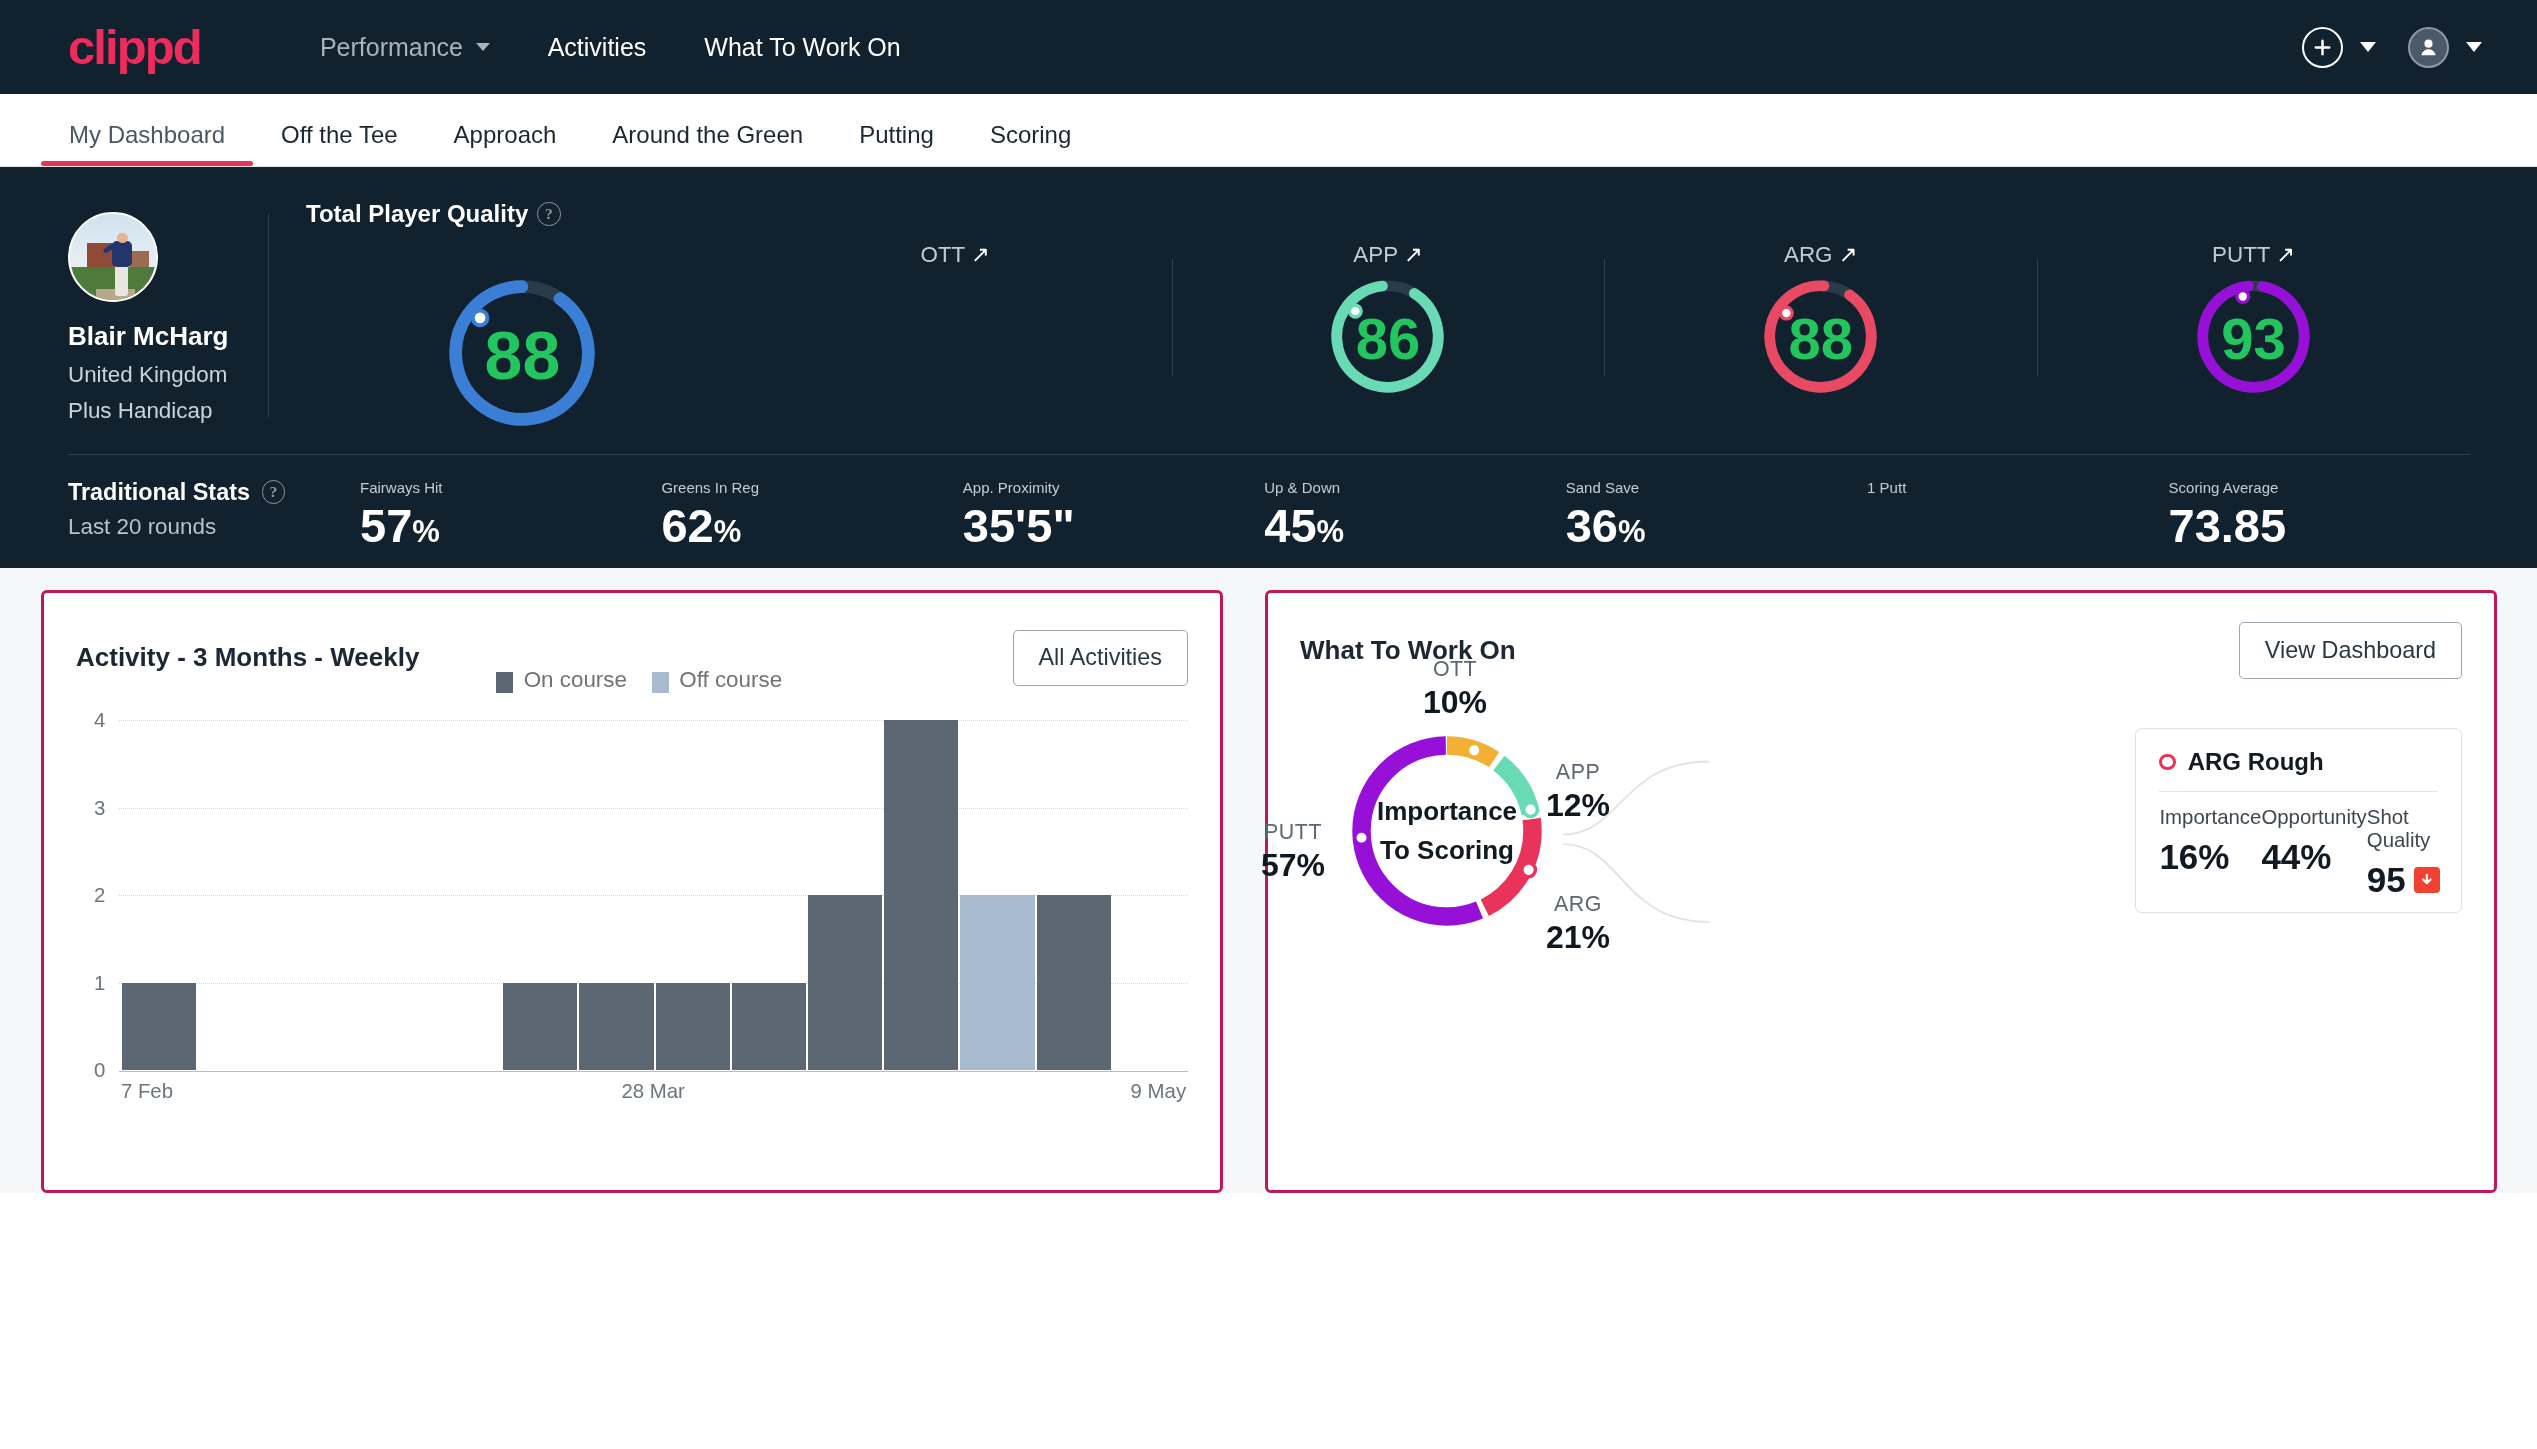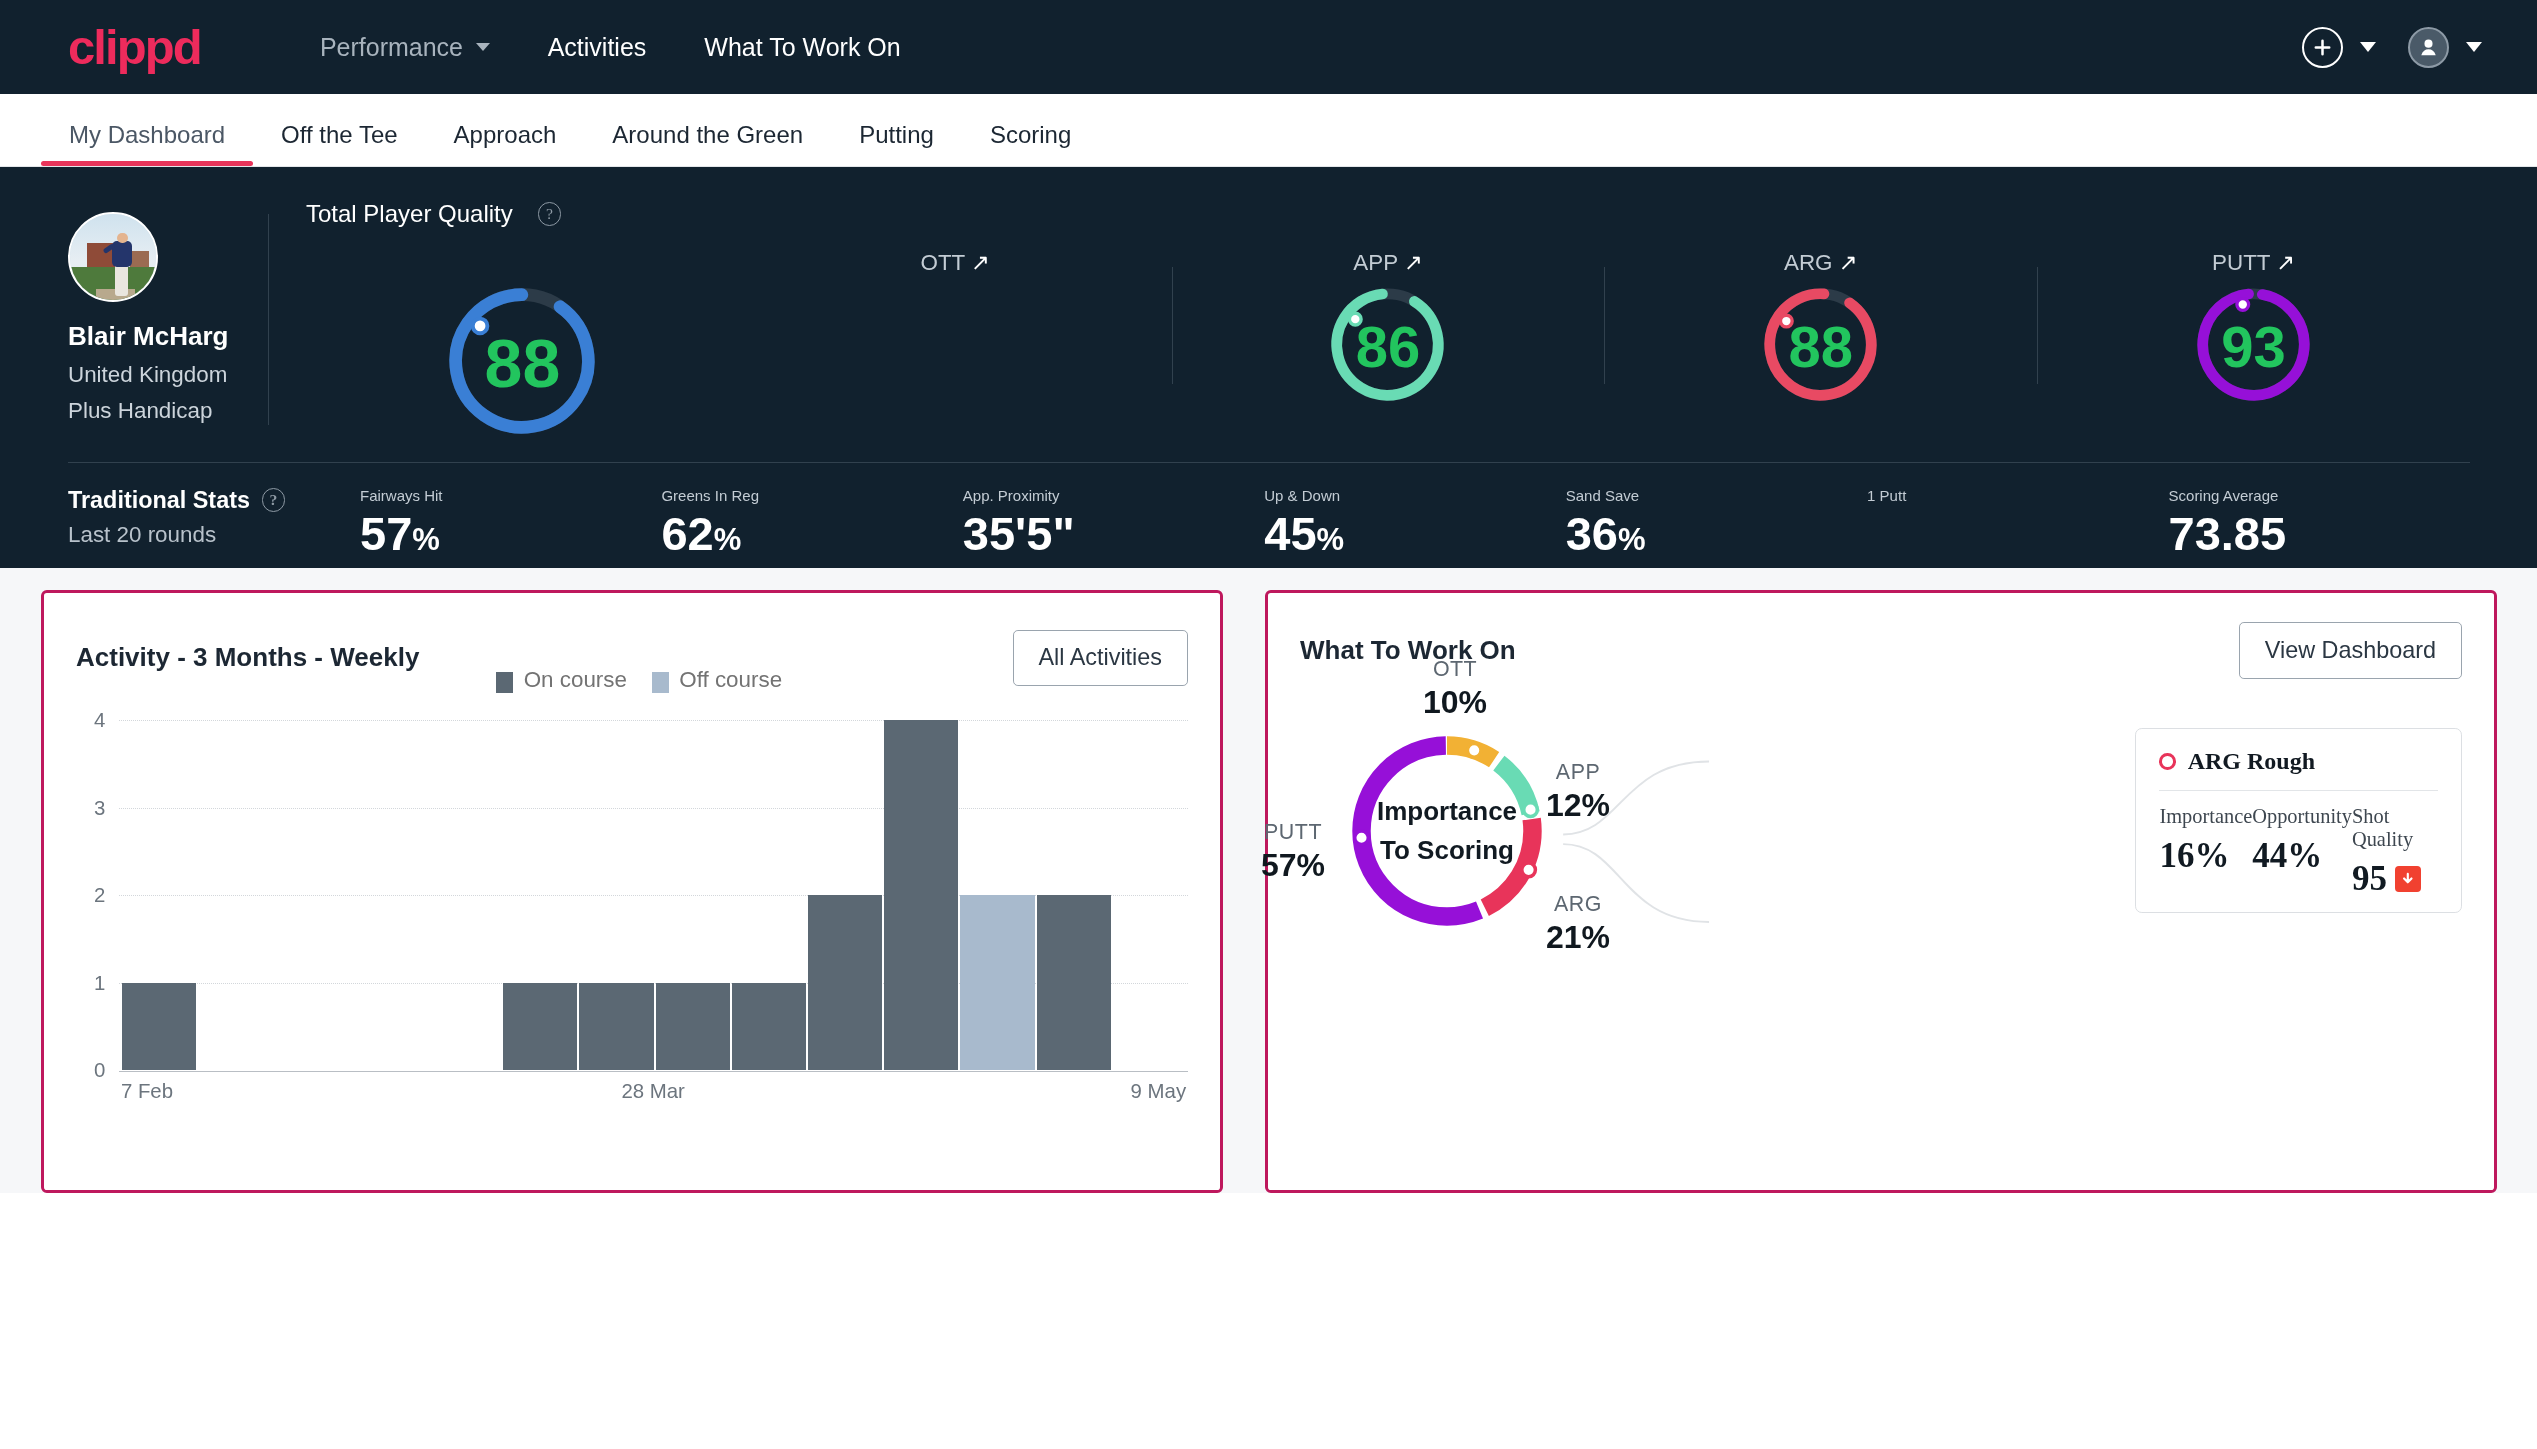--- a/index.html
+++ b/index.html
@@ -96,21 +96,21 @@
   .avatar .head { position:absolute; left:55%; bottom:66%; width:12%; height:12%; background:#e4b48f; border-radius:50%;}
   .avatar .arm { position:absolute; left:38%; bottom:56%; width:14%; height:6%; background:#24356b; transform: rotate(-35deg); border-radius:3.9px;}
   .avatar .stone { position:absolute; left:30%; bottom:0; width:46%; height:12%; background:#b8a98d; }
 
   .pname { color: #ffffff; font-size: 26px; font-weight: 700; margin-top: 19.5px; white-space: nowrap; }
   .pmeta { color: #ccd4db; font-size: 22.4px; margin-top: 9.7px; }
 
   .divider-v { width: 1px; background: #31414e; margin: 13.6px 0 17.5px 0; align-self: stretch; }
 
   .quality { flex: 1; padding-left: 37px; }
-  .quality-head { display: flex; align-items: center; gap: 25px; margin-bottom: 21px; }
+  .quality-head { display: flex; align-items: center; gap: 9px; margin-bottom: 13px; font-weight: bold; }
   .quality-title { color: #ffffff; font-size: 24px; }
   .help {
     width: 23.4px; height: 23.4px; border-radius: 50%;
     border: 1.9px solid #8e9aa5; color: #8e9aa5;
     font-size: 15.6px; display: flex; align-items: center; justify-content: center;
     font-family: "Liberation Serif", serif;
   }
 
   .gauges { display: flex; align-items: flex-start; }
   .gauge-cell {
@@ -185,21 +185,20 @@
     font-size: 26px; font-weight: 700; color: #111a22; line-height: 1.5; text-align: center;
   }
   .dlab { position: absolute; text-align: center; }
   .dlab .k { font-size: 21.4px; color: #5d6771; letter-spacing: 0.5px; }
   .dlab .v { font-size: 32px; font-weight: 700; color: #10181f; margin-top: 1.9px; }
 
   .detail-card {
     position: absolute; right: 0; top: 44px; width: 327px; height: 185px;
     border: 1px solid #dcdfe3; border-radius: 6.8px; background: #fff;
     padding: 18.5px 23.4px;
-    font-family: Liberation Serif, serif;
   }
   .dc-head { display: flex; align-items: center; gap: 11.7px; }
   .dc-dot { width: 16.6px; height: 16.6px; border-radius: 50%; border: 3.4px solid #e8345a; }
   .dc-title { font-size: 24px; font-weight: 700; color: #121a22; }
   .dc-sep { height: 1px; background: #e2e5e8; margin: 15.6px 0 13.6px 0; }
   .dc-grid { display: flex; }
   .dc-col { flex: 1; }
   .dc-k { font-size: 20.4px; color: #3e4750; }
   .dc-v { font-size: 35px; font-weight: 700; color: #111a22; margin-top: 7.8px; display: flex; align-items: center; gap: 7.8px; }
   .dn-badge {

